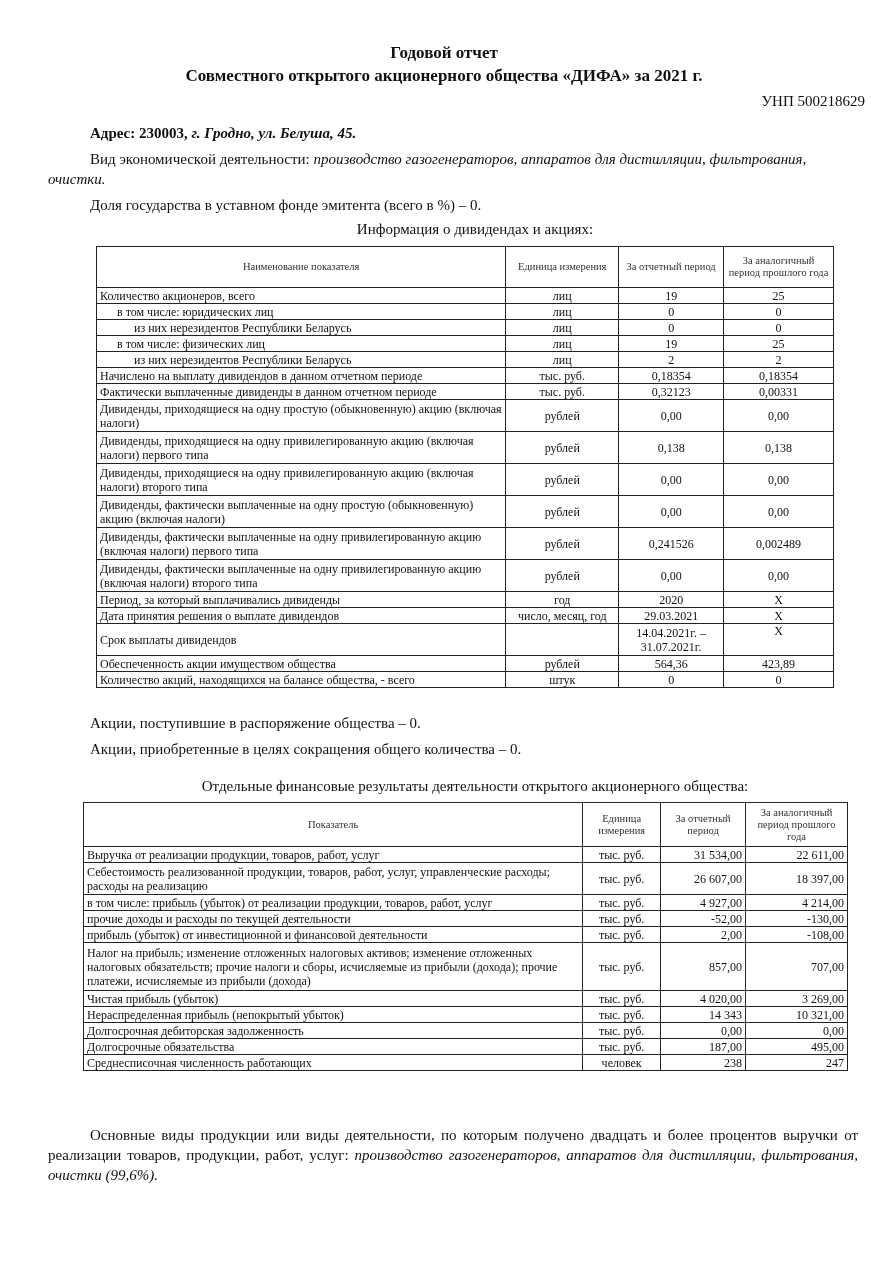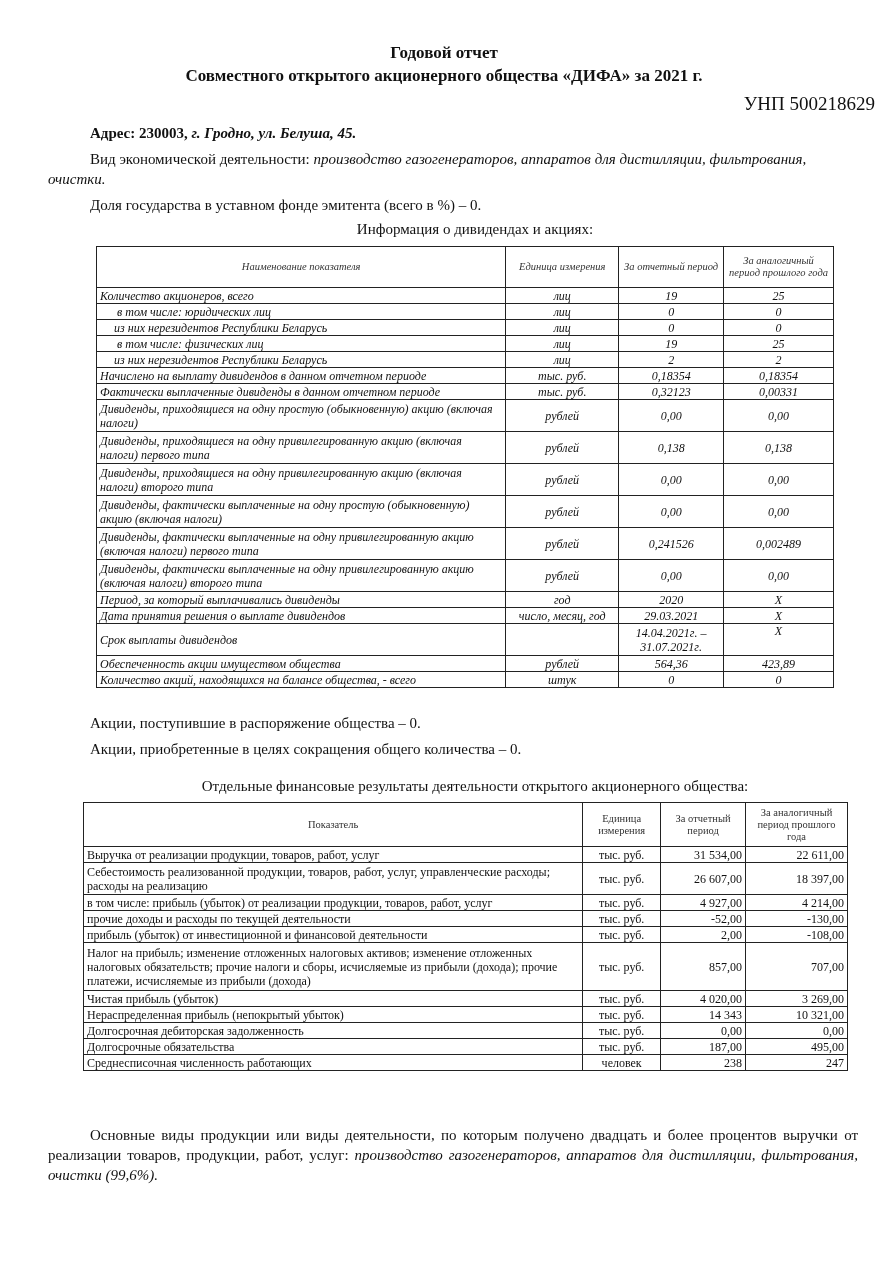--- a/index.html
+++ b/index.html
@@ -1,49 +1,49 @@
 <!DOCTYPE html>
 <html><head>
 <meta charset="utf-8">
 <style>
   html, body { margin:0; padding:0; background:#fff; }
   body { width:888px; height:1263px; position:relative; overflow:hidden;
          font-family:"Liberation Serif", "DejaVu Serif", serif; color:#111; }
   .abs { position:absolute; }
   .title { left:0; width:888px; text-align:center; font-weight:bold; font-size:17px; }
-  .unp { right:13px; top:93px; font-size:19px; }
+  .unp { right:23px; top:93px; font-size:15px; }
   .para { font-size:15px; line-height:20px; }
   .it { font-style:italic; }
   table { border-collapse:collapse; position:absolute; font-size:12px; line-height:14px; }
   td, th { border:1px solid #222; padding:0 3px; font-weight:normal; }
   th { font-size:10.5px; line-height:12px; text-align:center; color:#333; }
   .c { text-align:center; }
   .r { text-align:right; }
   .ind1 { padding-left:20px; }
-  .ind2 { padding-left:17px; }
+  .ind2 { padding-left:37px; }
   .caption { font-size:15px; text-align:center; }
 </style>
 </head>
 <body>
 
 <div class="abs title" style="top:43px;text-align:center;">Годовой отчет</div>
 <div class="abs title" style="top:66px;">Совместного открытого акционерного общества «ДИФА» за 2021 г.</div>
 <div class="abs unp">УНП 500218629</div>
 
 <div class="abs para" style="left:90px; top:123px;font-weight:bold;">
   <span>Адрес: 230003, </span><span class="it">г. Гродно, ул. Белуша, 45.</span>
 </div>
 <div class="abs para" style="left:48px; top:149px; width:800px; text-indent:42px;">
   <span>Вид экономической деятельности: </span><span class="it">производство газогенераторов, аппаратов для дистилляции, фильтрования, очистки.</span>
 </div>
 <div class="abs para" style="left:90px; top:195px;">Доля государства в уставном фонде эмитента (всего в %) – 0.</div>
 
 <div class="abs caption" style="left:0; width:950px; top:221px;">Информация о дивидендах и акциях:</div>
 
-<table id="div-table" style="left:96px; top:246px; width:738px;font-style:italic;">
+<table id="div-table" style="left:96px; top:246px; width:738px;">
   <colgroup>
       <col style="width:410px">
       <col style="width:113px">
       <col style="width:105px">
       <col style="width:110px">
     </colgroup>
   <thead>
     <tr style="height:41px;">
       <th>Наименование показателя</th>
       <th>Единица измерения</th>

